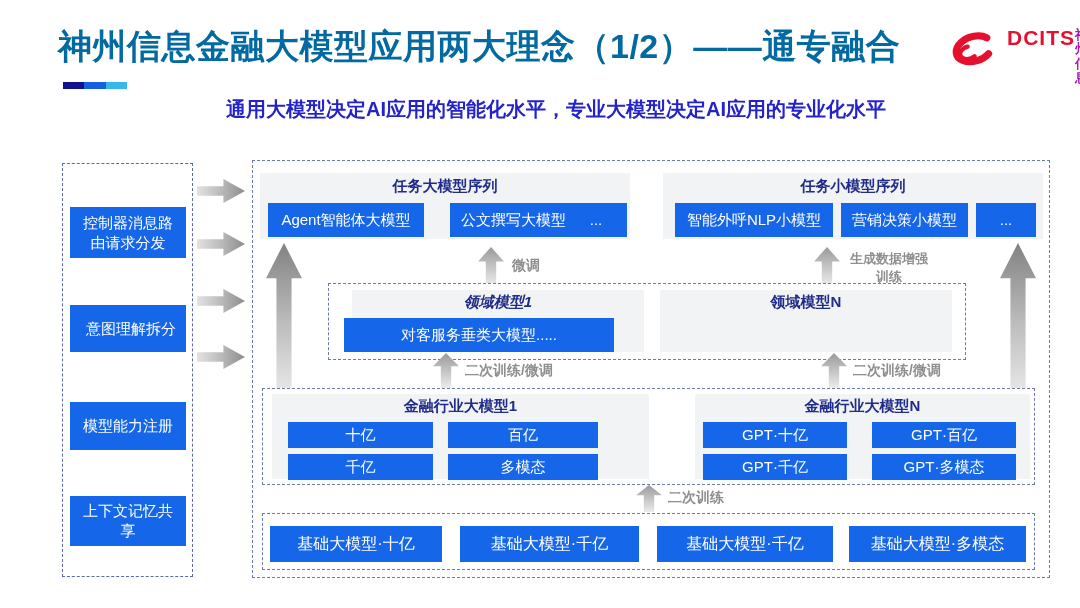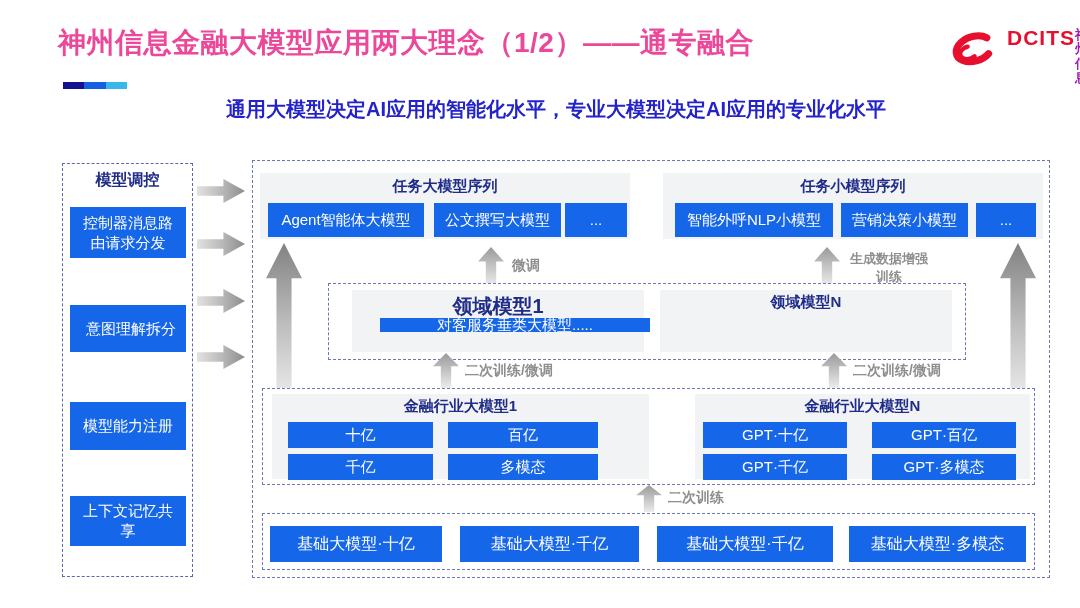--- a/index.html
+++ b/index.html
@@ -2,21 +2,21 @@
 <html><head>
 <meta charset="utf-8">
 <style>
   * { margin:0; padding:0; box-sizing:border-box; }
   html,body { background:#fff; }
   .slide {
     position:relative; width:1080px; height:608px; background:#ffffff;
     font-family:"Liberation Sans","DejaVu Sans",sans-serif; overflow:hidden;
   }
   .abs { position:absolute; }
-  .slide-title { left:58px; top:24px; font-size:28px; font-weight:bold; color:#ec4899; letter-spacing:0.5px; white-space:nowrap; }
+  .slide-title { left:58px; top:24px; font-size:34px; font-weight:bold; color:#0369a1; letter-spacing:0.5px; white-space:nowrap; }
   .accent-bar { left:63px; top:82px; width:64px; height:7px; display:flex; }
   .accent-bar i { display:block; height:100%; width:22px; }
   .subtitle { left:166px; top:96px; width:780px; text-align:center; font-size:20px; font-weight:bold; color:#2423C9; white-space:nowrap; }
 
   .logo { left:944px; top:20px; display:flex; align-items:center; gap:7px; }
   .logo-text { display:flex; flex-direction:row; line-height:1.1;margin-top:6px; }
   .brand { color:#E60F2E; font-weight:bold; font-size:21px; letter-spacing:1px; }
   .brand-cn { color:#a21caf; font-size:13px; letter-spacing:3px; font-weight:bold; margin-top:2px; }
 
   .dashedbox { border:1px dashed #6A77B8; background:#ffffff; }
@@ -68,57 +68,56 @@
     </span>
   </div>
   <div class="abs accent-bar">
     <i style="background:#12128F"></i>
       <i style="background:#1560E0"></i>
       <i style="background:#38B8EA"></i>
   </div>
   <div class="abs subtitle">通用大模型决定AI应用的智能化水平，专业大模型决定AI应用的专业化水平</div>
 
   <div class="abs dashedbox sidebar"></div>
-  <div class="abs panel-title" style="left:62px;top:170px;width:131px;font-size:16px;">模型调控</div>
   <div class="abs btn side-btn" style="top:207px;height:51px;">控制器消息路由请求分发</div>
   <div class="abs btn side-btn" style="top:305px;height:47px;padding-left:16px;">意图理解拆分</div>
   <div class="abs btn side-btn" style="top:402px;height:48px;">模型能力注册</div>
   <div class="abs btn side-btn" style="top:496px;height:50px;">上下文记忆共享</div>
 
   <div class="abs arrow-right" style="left:197px;top:179px;width:48px;height:24px;"></div>
   <div class="abs arrow-right" style="left:197px;top:232px;width:48px;height:24px;"></div>
   <div class="abs arrow-right" style="left:197px;top:289px;width:48px;height:24px;"></div>
   <div class="abs arrow-right" style="left:197px;top:345px;width:48px;height:24px;"></div>
 
   <div class="abs dashedbox" style="left:252px;top:160px;width:798px;height:418px;"></div>
 
   <div class="abs group" style="left:260px;top:173px;width:370px;height:66px;"></div>
   <div class="abs panel-title" style="left:260px;top:177px;width:370px;font-size:15px;">任务大模型序列</div>
   <div class="abs btn chip" style="left:268px;top:203px;width:156px;height:34px;">Agent智能体大模型</div>
-  <div class="abs btn chip" style="left:434px;top:203px;width:127px;height:34px;">公文撰写大模型</div>
+  <div class="abs btn chip" style="left:450px;top:203px;width:127px;height:34px;">公文撰写大模型</div>
   <div class="abs btn chip" style="left:565px;top:203px;width:62px;height:34px;">...</div>
 
   <div class="abs group" style="left:663px;top:173px;width:380px;height:66px;"></div>
   <div class="abs panel-title" style="left:663px;top:177px;width:380px;font-size:15px;">任务小模型序列</div>
   <div class="abs btn chip" style="left:675px;top:203px;width:158px;height:34px;">智能外呼NLP小模型</div>
   <div class="abs btn chip" style="left:841px;top:203px;width:127px;height:34px;">营销决策小模型</div>
   <div class="abs btn chip" style="left:976px;top:203px;width:60px;height:34px;">...</div>
 
   <div class="abs arrow-up" style="left:266px;top:243px;width:36px;height:147px;"></div>
   <div class="abs arrow-up" style="left:1000px;top:243px;width:36px;height:147px;"></div>
 
   <div class="abs arrow-up-sm" style="left:478px;top:247px;width:26px;height:38px;"></div>
   <div class="abs flow-label" style="left:512px;top:257px;">微调</div>
   <div class="abs arrow-up-sm" style="left:814px;top:247px;width:26px;height:38px;"></div>
   <div class="abs flow-label-wrap" style="left:845px;top:250px;width:88px;">生成数据增强训练</div>
 
   <div class="abs dashedbox" style="left:328px;top:283px;width:638px;height:77px;"></div>
   <div class="abs group" style="left:352px;top:290px;width:292px;height:62px;"></div>
-  <div class="abs panel-title" style="left:352px;top:293px;width:292px;font-size:20px;">领域模型1</div>
-  <div class="abs btn chip" style="left:380px;top:318px;width:270px;height:14px;">对客服务垂类大模型.....</div>
+  <div class="abs panel-title" style="left:352px;top:293px;width:292px;font-size:15px;font-style:italic;">领域模型1</div>
+  <div class="abs btn chip" style="left:344px;top:318px;width:270px;height:34px;">对客服务垂类大模型.....</div>
   <div class="abs group" style="left:660px;top:290px;width:292px;height:62px;"></div>
   <div class="abs panel-title" style="left:660px;top:293px;width:292px;font-size:15px;">领域模型N</div>
 
   <div class="abs arrow-up-sm" style="left:433px;top:353px;width:26px;height:35px;"></div>
   <div class="abs flow-label" style="left:465px;top:362px;">二次训练/微调</div>
   <div class="abs arrow-up-sm" style="left:821px;top:353px;width:26px;height:35px;"></div>
   <div class="abs flow-label" style="left:853px;top:362px;">二次训练/微调</div>
 
   <div class="abs dashedbox" style="left:262px;top:388px;width:773px;height:97px;"></div>
   <div class="abs group" style="left:272px;top:394px;width:377px;height:85px;"></div>

